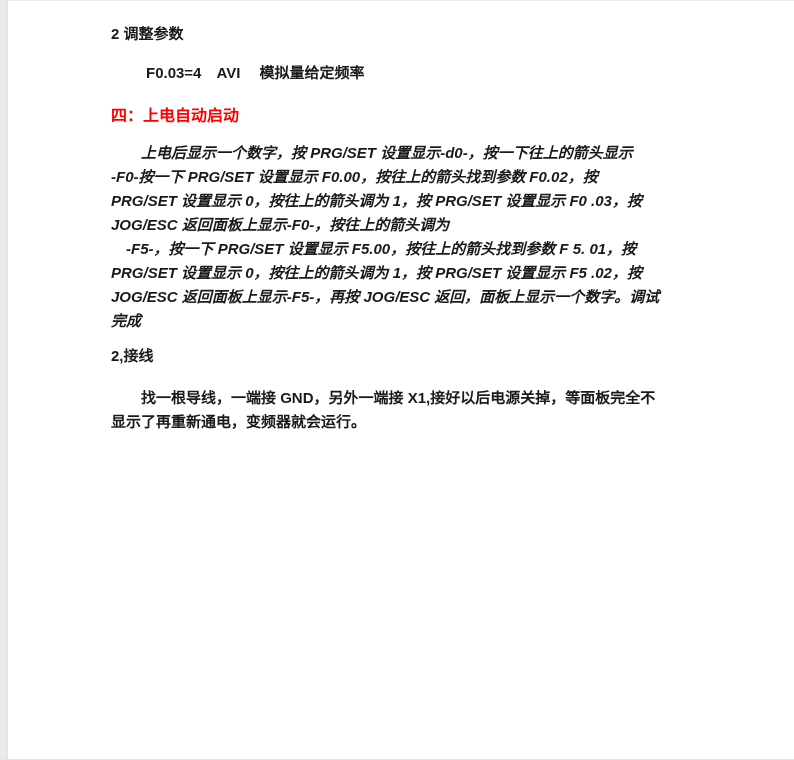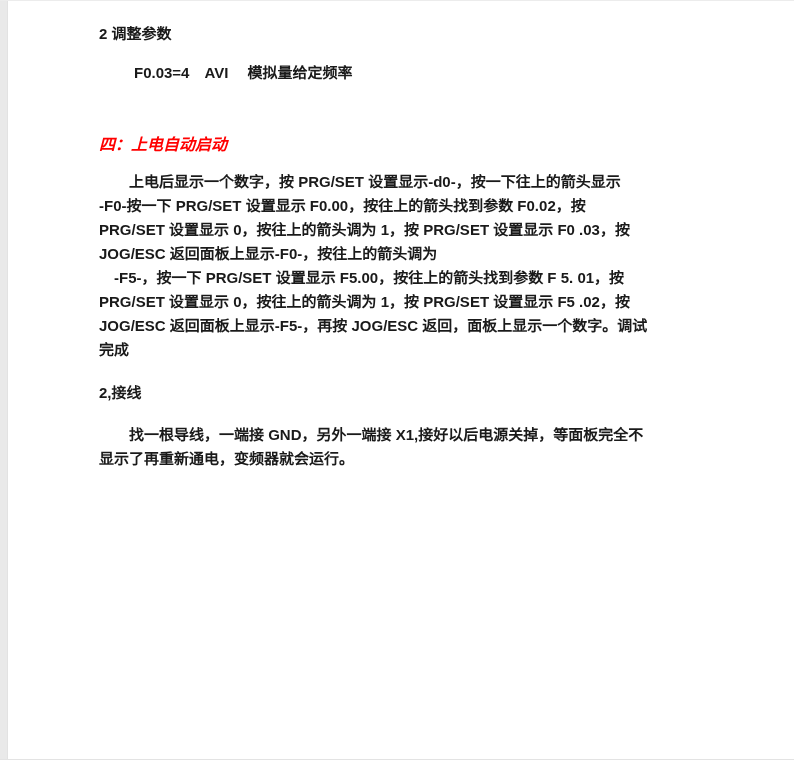--- a/index.html
+++ b/index.html
@@ -20,21 +20,21 @@
   }
   .edge-strip {
     position: absolute;
     left: 0; top: 0;
     width: 7px; height: 100%;
     background: #e9e9e9;
     border-right: 1px solid #e2e2e2;
   }
   .doc {
     position: absolute;
-    left: 99px;
+    left: 111px;
     top: 22px;
     width: 640px;
     color: #1a1a1a;
     font-weight: 700;
     font-size: 15px;
   }
   .h {
     line-height: 21px;
     white-space: pre;
   }
@@ -48,26 +48,26 @@
     line-height: 21px;
     padding-left: 35px;
     white-space: pre;
   }
   .para {
     line-height: 24px;
     white-space: pre;
   }
   .mt-param1 { margin-top: 18px; }
   .mt-para1  { margin-top: 20px; }
-  .mt-h4     { margin-top: 51px; font-style: italic; }
+  .mt-h4     { margin-top: 22px; }
   .mt-para2  { margin-top: 25px; }
   .mt-h1adj  { margin-top: 19px; }
   .mt-param2 { margin-top: 16px; }
-  .mt-para3  { margin-top: 14px; }
-  .mt-hwire  { margin-top: 20px; }
+  .mt-para3  { margin-top: 14px; font-style: italic; }
+  .mt-hwire  { margin-top: 12px; }
   .mt-para4  { margin-top: 20px; }
 </style>
 </head>
 <body>
 
 <div class="page">
   <div class="edge-strip"></div>
 
   <div class="doc">
 

